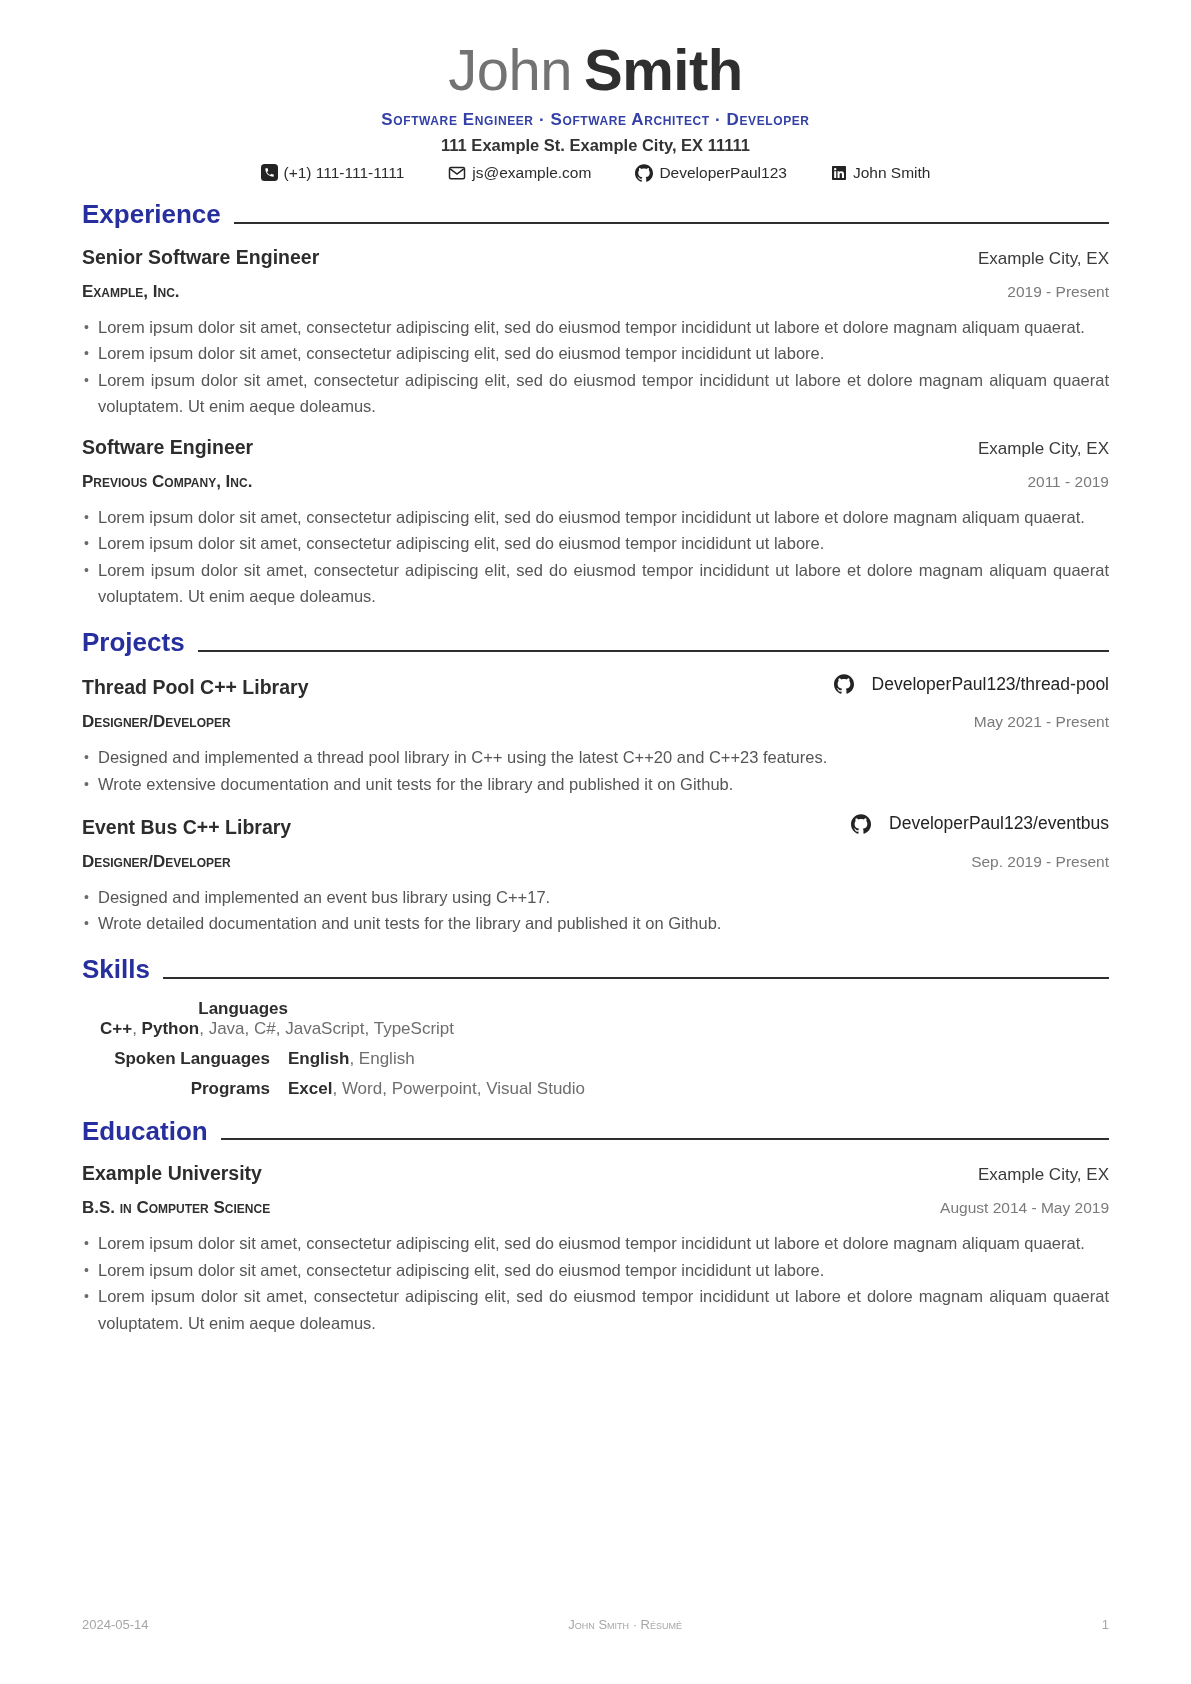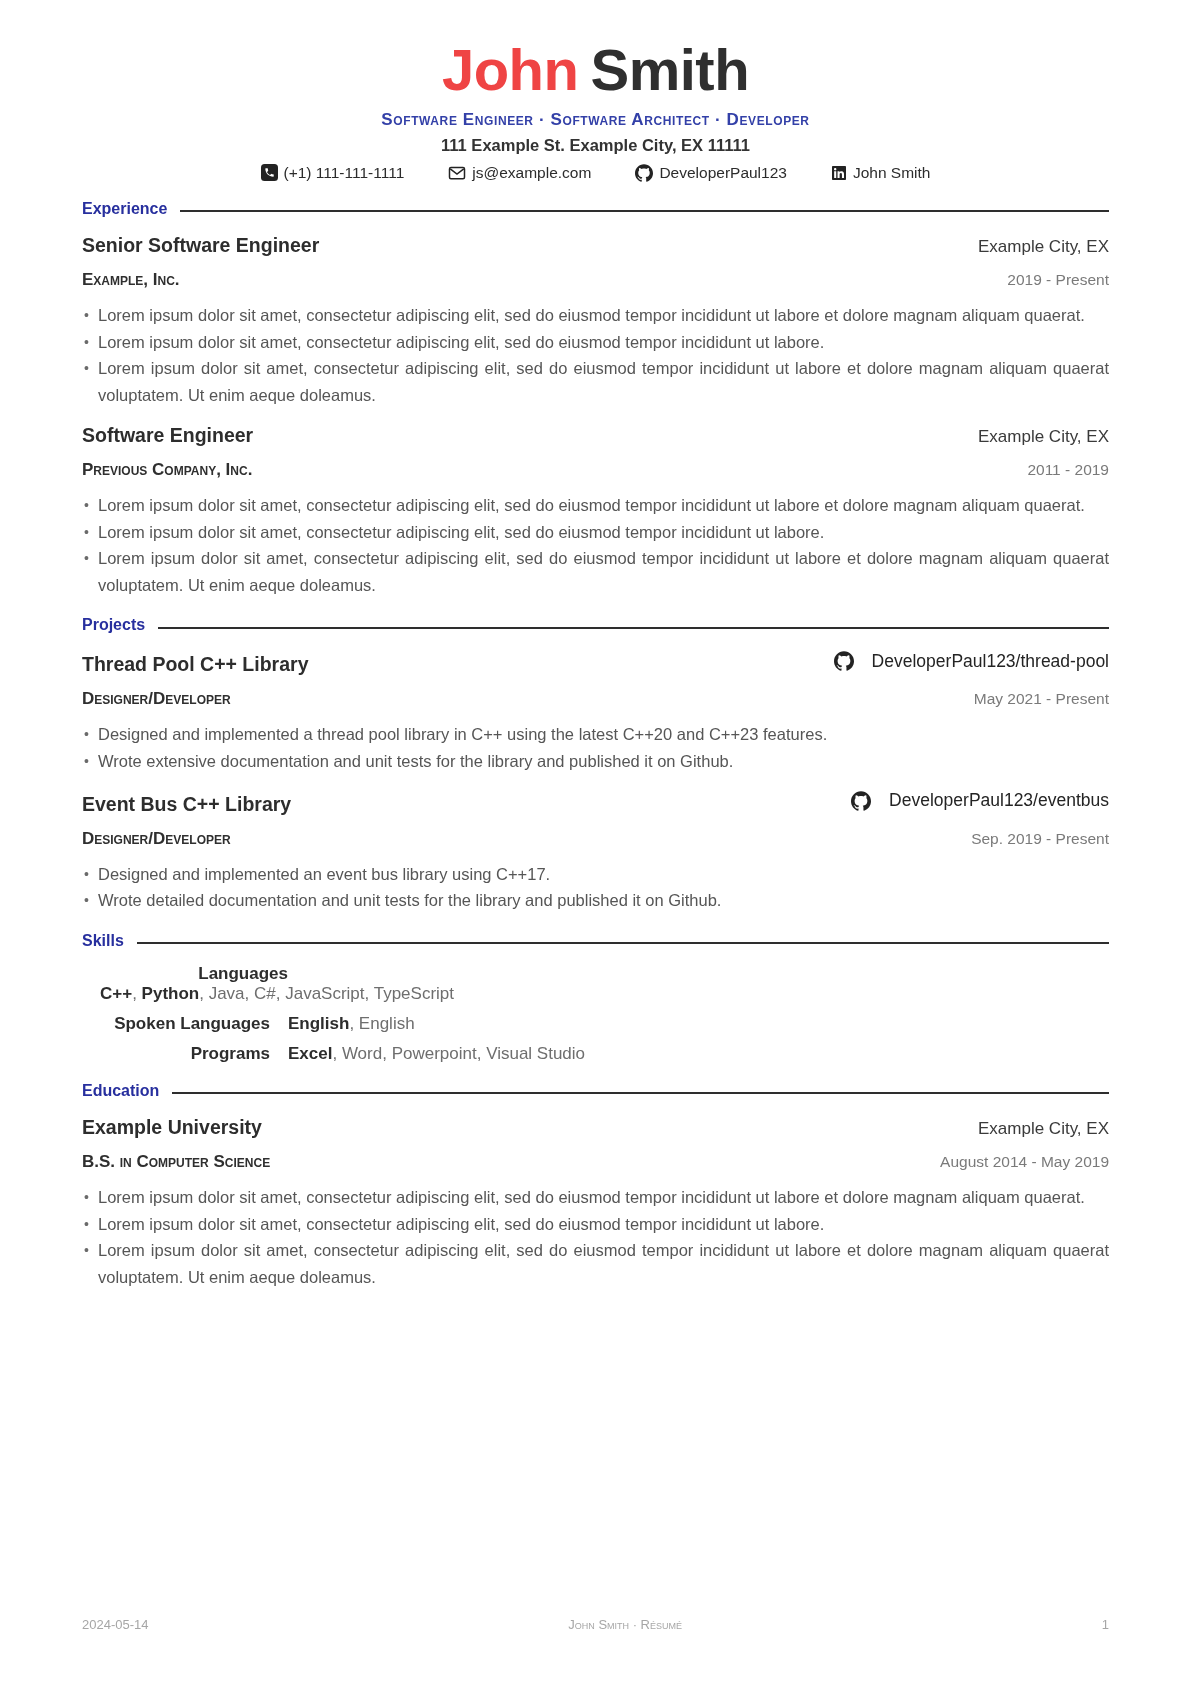--- a/index.html
+++ b/index.html
@@ -13,39 +13,39 @@
     font-family: "Liberation Sans", sans-serif;
     color: #2e2e2e;
     padding: 0 82px;
     overflow: hidden;
   }
   .sc { font-variant: small-caps; }
 
   
   .hdr { text-align: center; padding-top: 40px; }
   .name { font-size: 58px; line-height: 1.05; letter-spacing: -0.5px; }
-  .name .first { font-weight: 700; color: #ef4444; text-align: right; }
+  .name .first { font-weight: 400; color: #737373; text-align: right; }
   .name .last  { font-weight: 700; color: #2f2f2f; margin-left: 12px; }
   .tagline {
     margin-top: 9px;
     font-size: 17px; font-weight: 600; letter-spacing: 0.6px;
     color: #3340a8;
   }
   .address { margin-top: 6px; font-size: 16.5px; font-weight: 700; color: #333333; }
   .contact {
     margin-top: 9px;
     display: flex; justify-content: center; align-items: center; gap: 44px;
     font-size: 15.5px; color: #2c2c2c;
   }
   .citem { display: inline-flex; align-items: center; gap: 6px; }
   .citem svg { display: block; }
 
   
   .sec-head { display: flex; align-items: flex-end; gap: 13px; margin-top: 18px; }
-  .sec-head h2 { font-size: 16px; font-weight: 700; color: #272f9e; line-height: 1.15; }
+  .sec-head h2 { font-size: 26px; font-weight: 700; color: #272f9e; line-height: 1.15; }
   .sec-rule { flex: 1; border-bottom: 2.5px solid #2e2e2e; margin-bottom: 6px; }
 
   
   .entry { margin-top: 16px; }
   .entry-row1 { display: flex; justify-content: space-between; align-items: baseline; }
   .entry-row1 h3 { font-size: 19.5px; font-weight: 700; color: #2d2d2d; }
   .loc { font-size: 17px; color: #3a3a3a; }
   .entry-row2 { display: flex; justify-content: space-between; align-items: baseline; margin-top: 13px; }
   .org { font-size: 17px; font-weight: 600; color: #2f2f2f; }
   .dates { font-size: 15.5px; color: #7a7a7a; }

